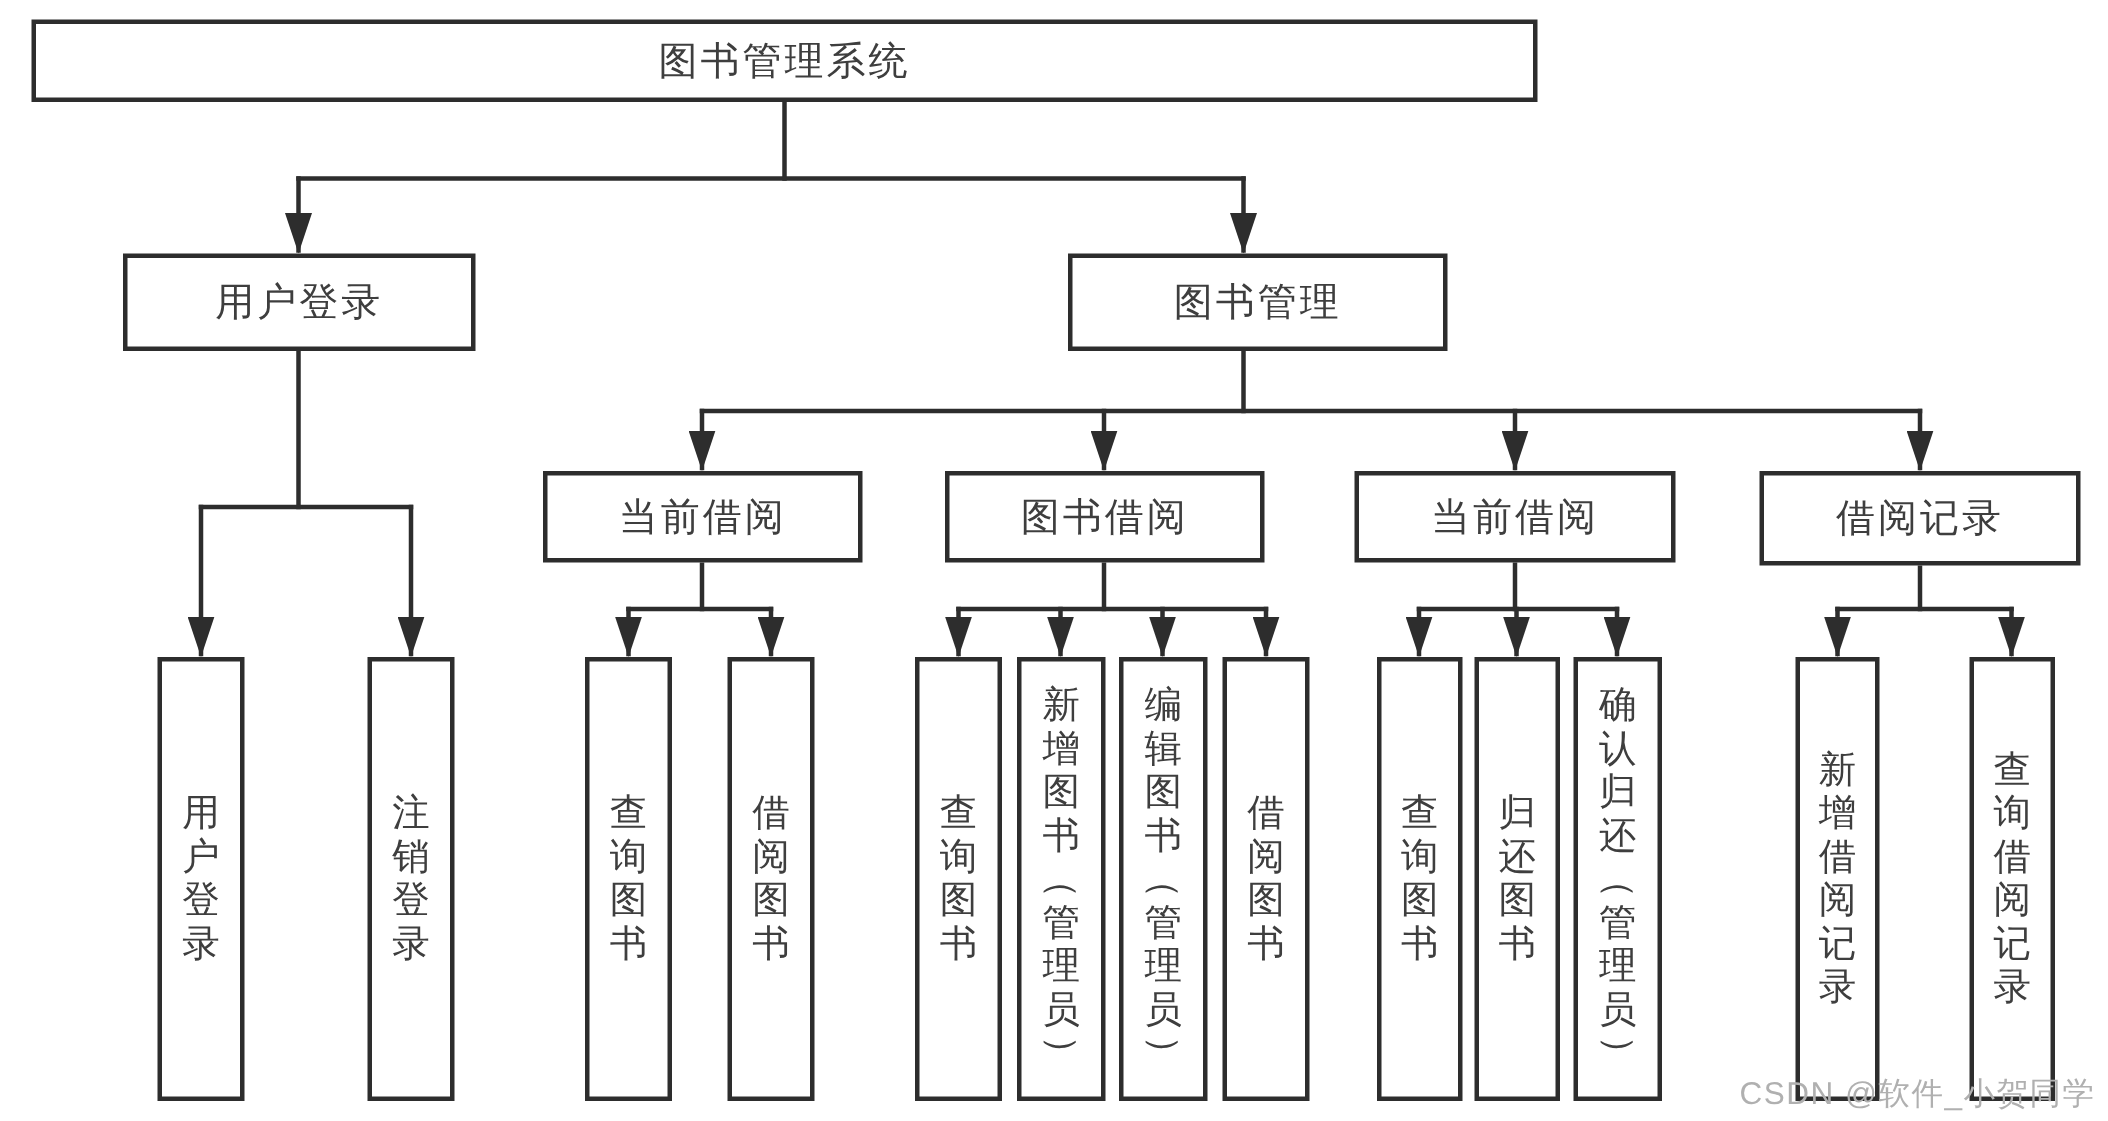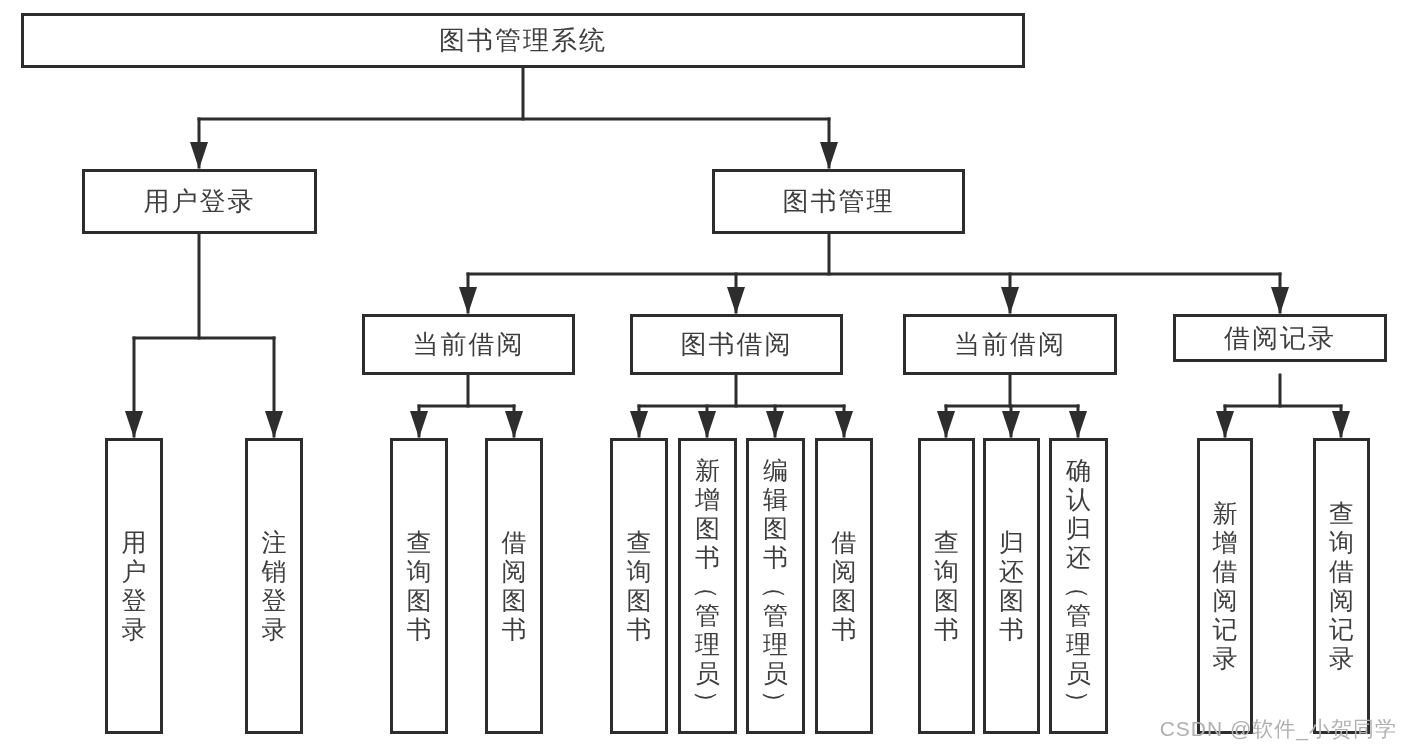--- a/index.html
+++ b/index.html
@@ -120,21 +120,21 @@
 
   <div class="box h" style="left:362px;top:314px;width:213px;height:61px">
     <span>当前借阅</span>
   </div>
   <div class="box h" style="left:630px;top:314px;width:213px;height:61px">
     <span>图书借阅</span>
   </div>
   <div class="box h" style="left:903px;top:314px;width:214px;height:61px">
     <span>当前借阅</span>
   </div>
-  <div class="box h" style="left:1173px;top:314px;width:214px;height:48px">
+  <div class="box h" style="left:1173px;top:314px;width:214px;height:63px">
     <span>借阅记录</span>
   </div>
 
   <div class="box v" style="left:105px;top:438px;width:58px;height:296px">
     <span class="vtext">
         <span class="vchar">用</span>
         <span class="vchar">户</span>
         <span class="vchar">登</span>
         <span class="vchar">录</span>
       </span>

